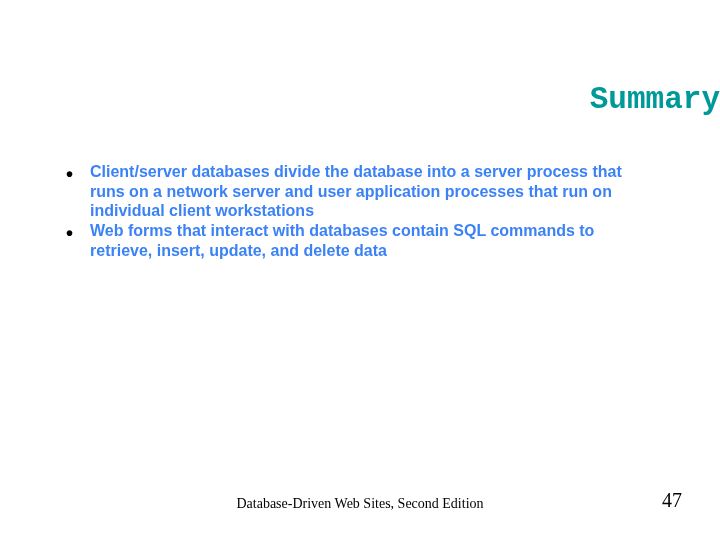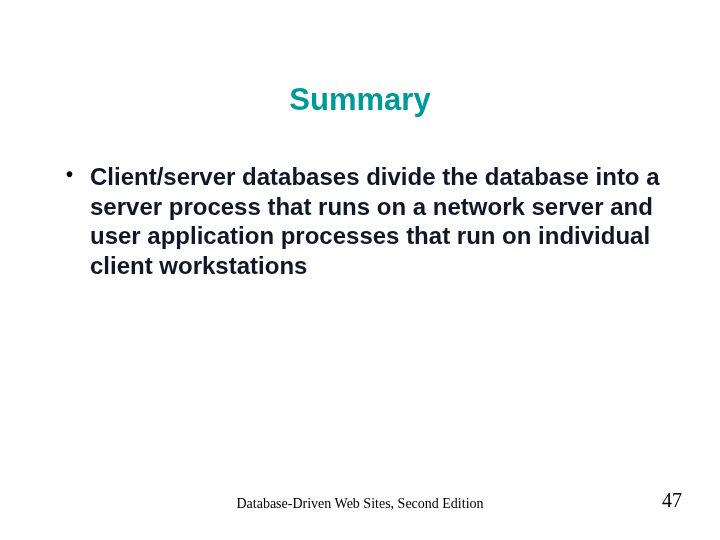--- a/index.html
+++ b/index.html
@@ -16,45 +16,45 @@
     width: 720px;
     height: 540px;
     position: relative;
     box-sizing: border-box;
   }
   .title {
     position: absolute;
     top: 82px;
     left: 0;
     width: 720px;
-    text-align: center;
+    text-align: right;
     font-size: 31px;
     font-weight: bold;
     color: #009999;
-    font-family: Liberation Sans, sans-serif;
+    font-family: Liberation Mono, monospace;
   }
   .content {
     position: absolute;
     top: 162px;
     left: 60px;
     width: 600px;
   }
   ul.bullets {
     list-style: none;
     margin: 0;
     padding: 0;
   }
   ul.bullets li {
     position: relative;
     padding-left: 30px;
     margin: 0 0 0 0;
-    font-size: 24px;
+    font-size: 16px;
     line-height: 1.23;
     font-weight: bold;
-    color: #0f172a;
+    color: #3b82f6;
     font-family: Arial, Helvetica, sans-serif;
   }
   ul.bullets li::before {
     content: "•";
     position: absolute;
     left: 6px;
     top: 0;
     font-size: 20px;
     color: #000000;
   }
@@ -80,19 +80,20 @@
 </head>
 <body>
 
 <div class="slide">
 
   <div class="title">Summary</div>
 
   <div class="content">
     <ul class="bullets">
       <li>Client/server databases divide the database into a server process that runs on a network server and user application processes that run on individual client workstations</li>
+      <li>Web forms that interact with databases contain SQL commands to retrieve, insert, update, and delete data</li>
     </ul>
   </div>
 
   <div class="footer-center">Database-Driven Web Sites, Second Edition</div>
   <div class="footer-right">47</div>
 
 </div>
 
 </body></html>

